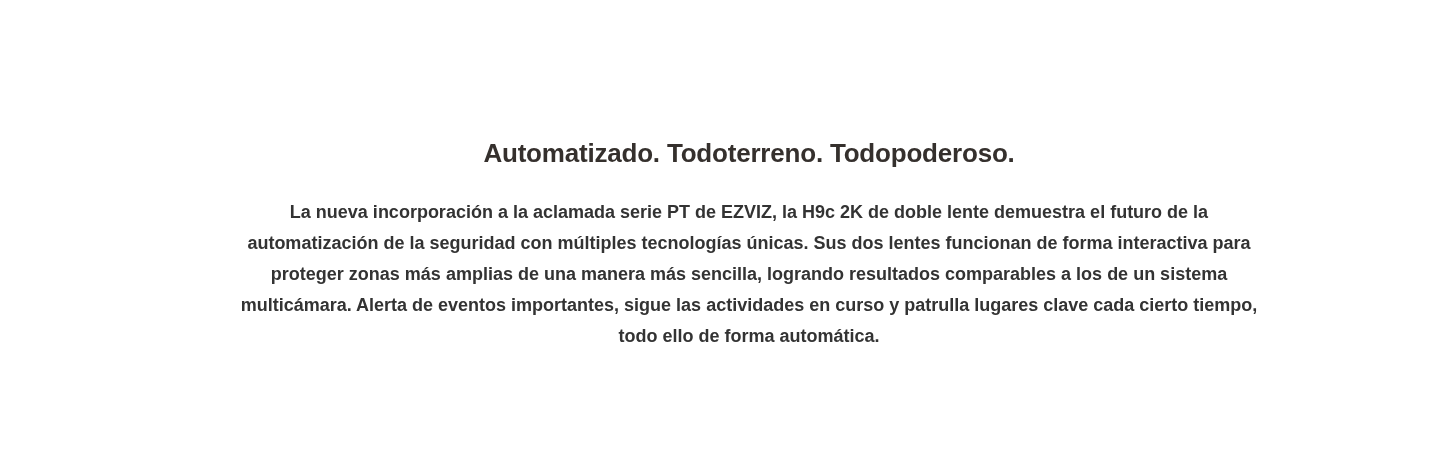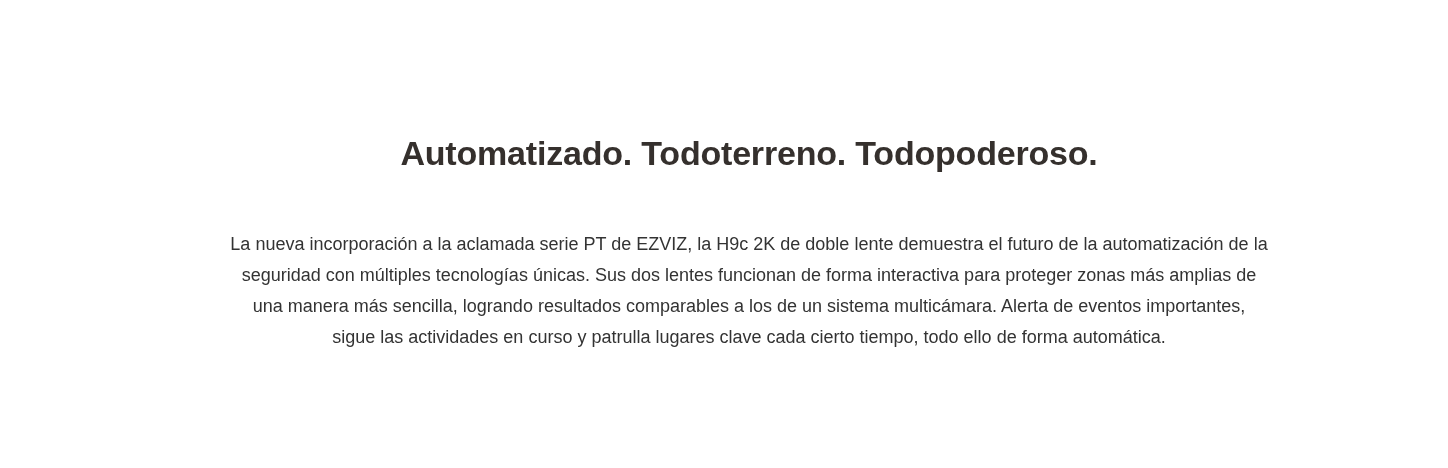--- a/index.html
+++ b/index.html
@@ -17,31 +17,31 @@
   .intro-section {
     position: absolute;
     top: 0;
     left: 229px;
     width: 1040px;
     text-align: center;
   }
   .intro-title {
     margin: 0;
     padding-top: 133px;
-    font-size: 34px;
+    font-size: 26px;
     line-height: 40px;
     font-weight: 700;
     letter-spacing: -0.2px;
     color: #35302d;
   }
   .intro-description {
-    margin: 56px 0 0 0;
+    margin: 24px 0 0 0;
     font-size: 18px;
     line-height: 31px;
-    font-weight: 400;
+    font-weight: 700;
     color: #333333;
   }
 </style>
 </head>
 <body>
 
 <main class="page">
   <section class="intro-section">
     <h2 class="intro-title">Automatizado. Todoterreno. Todopoderoso.</h2>
     <p class="intro-description">La nueva incorporación a la aclamada serie PT de EZVIZ, la H9c 2K de doble lente demuestra el futuro de la automatización de la seguridad con múltiples tecnologías únicas. Sus dos lentes funcionan de forma interactiva para proteger zonas más amplias de una manera más sencilla, logrando resultados comparables a los de un sistema multicámara. Alerta de eventos importantes, sigue las actividades en curso y patrulla lugares clave cada cierto tiempo, todo ello de forma automática.</p>

